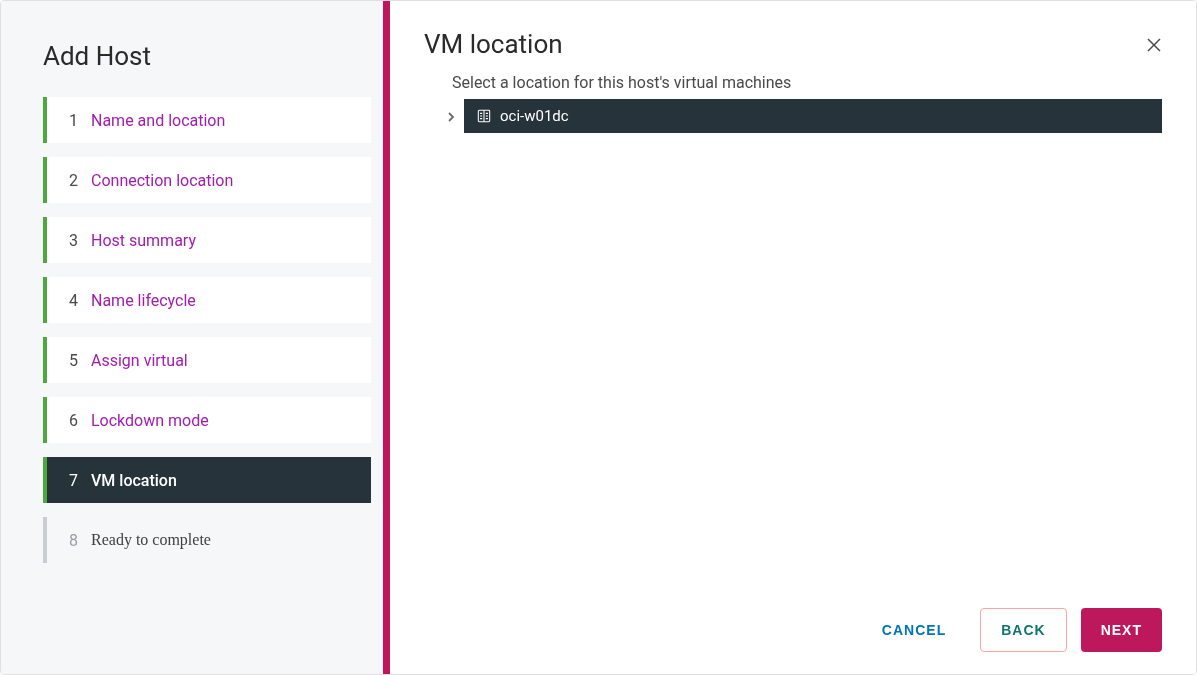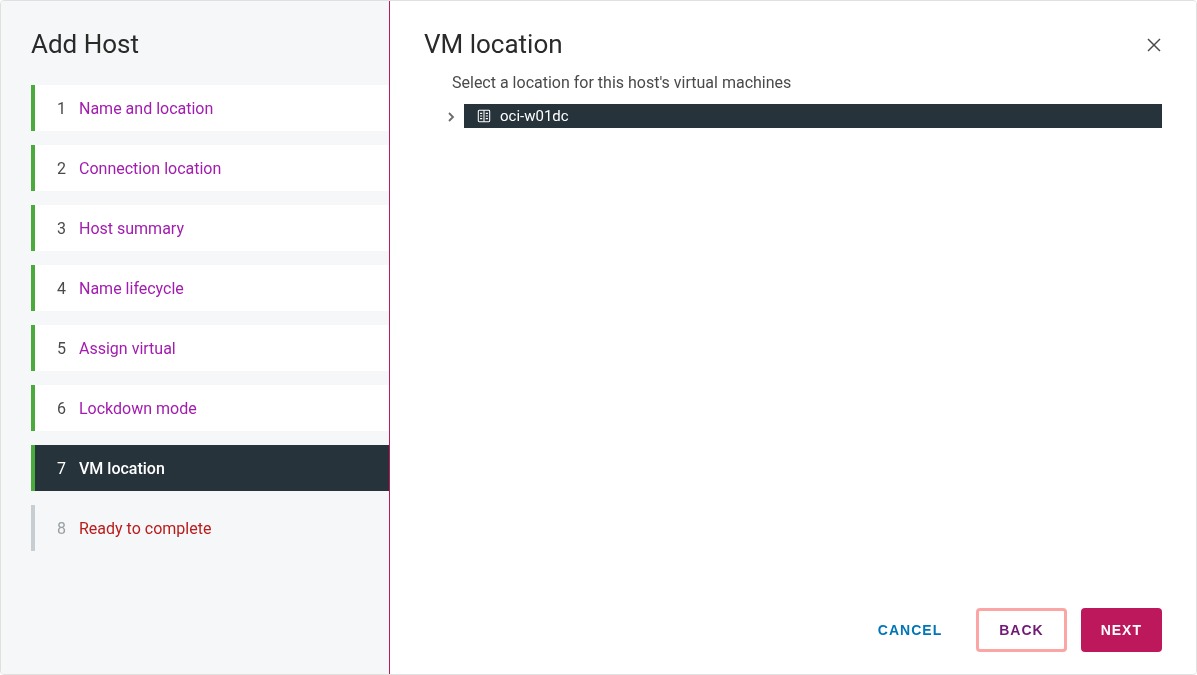--- a/index.html
+++ b/index.html
@@ -18,22 +18,22 @@
       display: flex;
       width: 100%;
       height: 100%;
       border: 1px solid #e0e0e0;
       border-radius: 4px;
       overflow: hidden;
     }
     .sidebar {
       width: 389px;
       background: #f5f7f8;
-      padding: 0;
-      border-right: 1px solid #be185d;
+      padding: 12px;
+      border-right: 7px solid #be185d;
       flex-shrink: 0;
     }
     .sidebar-title {
       font-size: 26px;
       font-weight: 400;
       color: #2a2a2a;
       padding: 28px 30px 26px 30px;
     }
     .steps-list {
       list-style: none;
@@ -74,21 +74,22 @@
     }
     .step-label {
       font-size: 16px;
       color: #a21caf;
     }
     .step-item.active .step-label {
       color: #ffffff;
       font-weight: 500;
     }
     .step-item.disabled .step-label {
-      color: #b91c1c;
+      color: #404040;
+      font-family: Liberation Serif, serif;
     }
     .main-content {
       flex: 1;
       display: flex;
       flex-direction: column;
       padding: 28px 34px 22px 34px;
       position: relative;
       background: #ffffff;
     }
     .close-button {
@@ -135,21 +136,21 @@
       cursor: pointer;
       color: #6b6b6b;
     }
     .expand-chevron svg {
       width: 10px;
       height: 10px;
     }
     .tree-node {
       display: flex;
       align-items: center;
-      height: 24px;
+      height: 34px;
       background: #27333b;
       color: #ffffff;
       padding: 0 12px;
       flex: 1;
       cursor: pointer;
       gap: 8px;
     }
     .tree-node .dc-icon {
       width: 16px;
       height: 16px;
@@ -184,22 +185,22 @@
       align-items: center;
       justify-content: center;
       text-transform: uppercase;
     }
     .btn-cancel {
       background: transparent;
       color: #0075b8;
     }
     .btn-back {
       background: #ffffff;
-      color: #701a75;
-      border: 3px solid #fca5a5;
+      color: #0f766e;
+      border: 1px solid #fca5a5;
     }
     .btn-next {
       background: #be185d;
       color: #ffffff;
     }
   </style>
 </head>
 <body>
 
 <div class="wizard-container">

